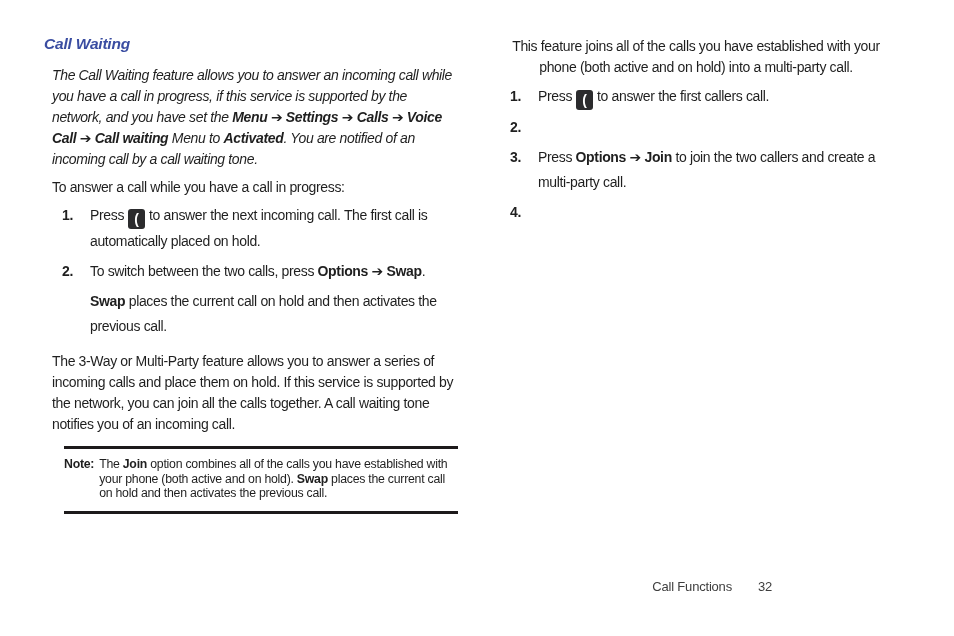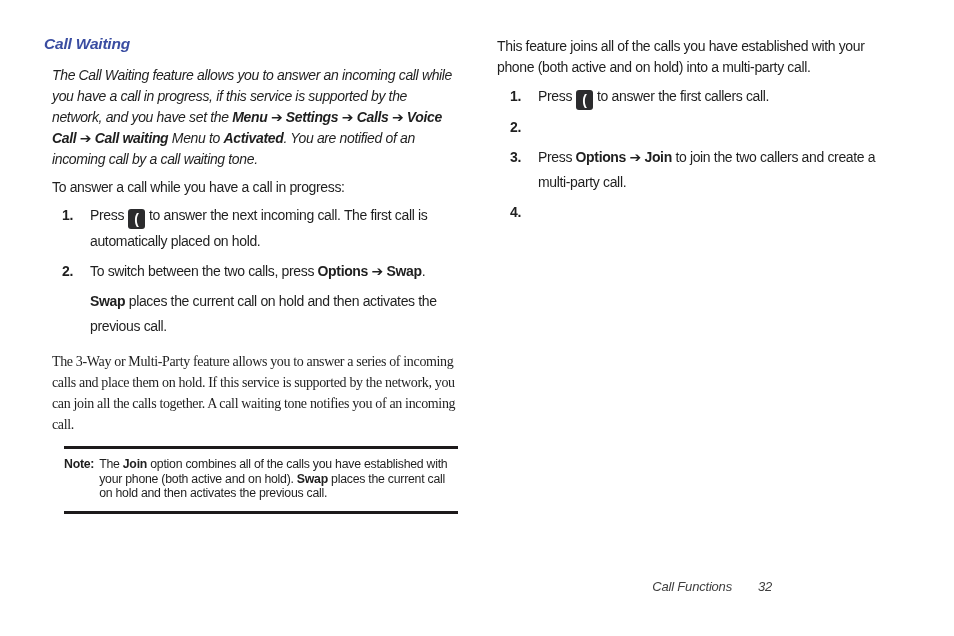--- a/index.html
+++ b/index.html
@@ -33,21 +33,21 @@
   .b { font-weight:bold; }
 
   ol.steps { list-style:none; margin-top:5px; }
   .step { display:flex; font-size:14px; line-height:25px; padding-left:18px; margin-bottom:5px; }
   .step .num { flex:none; width:28px; font-weight:bold; }
   .step .step-text { flex:1; }
 
   .swap-para { font-size:14px; line-height:25px; padding-left:46px; margin-top:0px; }
 
   .h2-second { margin-top:9px; }
-  .intro-2 { margin-top:12px;font-family:Liberation Serif, serif; }
+  .intro-2 { margin-top:12px; }
 
   .key-icon {
     display:inline-block;
     width:17px; height:20px;
     background:var(--key-bg,#2B2B2D);
     border-radius:3px;
     color:#fff;
     text-align:center;
     vertical-align:-4px;
     font-weight:bold;
@@ -72,21 +72,20 @@
 
   .footer {
     position:absolute;
     top:579px;
     right:58px;
     display:flex;
     gap:26px;
     font-size:13px;
     color:#3e3e3e;
     letter-spacing:-0.2px;
-    font-style:italic;
   }
 </style>
 </head>
 <body>
 
 <div class="page" data-name="manual-page">
 
   <div class="col col-left" data-name="left-column">
 
     <h2 class="section-heading" data-name="heading-call-waiting">Call Waiting</h2>
@@ -115,21 +114,21 @@
       <div class="note-inner" data-name="note-inner">
         <span class="note-label" data-name="note-label">Note:</span>
         <span class="note-text" data-name="note-text"><span data-name="text-run">The </span><span data-name="text-run" class="b">Join</span><span data-name="text-run"> option combines all of the calls you have established with your phone (both active and on hold). </span><span data-name="text-run" class="b">Swap</span><span data-name="text-run"> places the current call on hold and then activates the previous call.</span></span>
       </div>
     </div>
 
   </div>
 
   <div class="col col-right" data-name="right-column">
 
-    <p class="body-para" style="padding-left:0;" data-name="multi-party-intro"><span data-name="text-run">This feature joins all of the calls you have established with your phone (both active and on hold) into a multi-party call.</span></p>
+    <p class="body-para" style="padding-left:0;text-align:center;" data-name="multi-party-intro"><span data-name="text-run">This feature joins all of the calls you have established with your phone (both active and on hold) into a multi-party call.</span></p>
 
     <ol class="steps" style="margin-top:6px;" data-name="multi-party-steps">
       <li class="step" style="padding-left:13px;" data-name="step-item">
         <span class="num" data-name="step-number">1.</span>
         <span class="step-text" data-name="step-text"><span data-name="text-run">Press</span><span class="key-icon" data-name="talk-key-icon" data-glyph="("></span><span data-name="text-run">to answer the first callers call.</span></span>
       </li>
       <li class="step" style="padding-left:13px;" data-name="step-item">
         <span class="num" data-name="step-number">2.</span>
       </li>
       <li class="step" style="padding-left:13px;" data-name="step-item">

